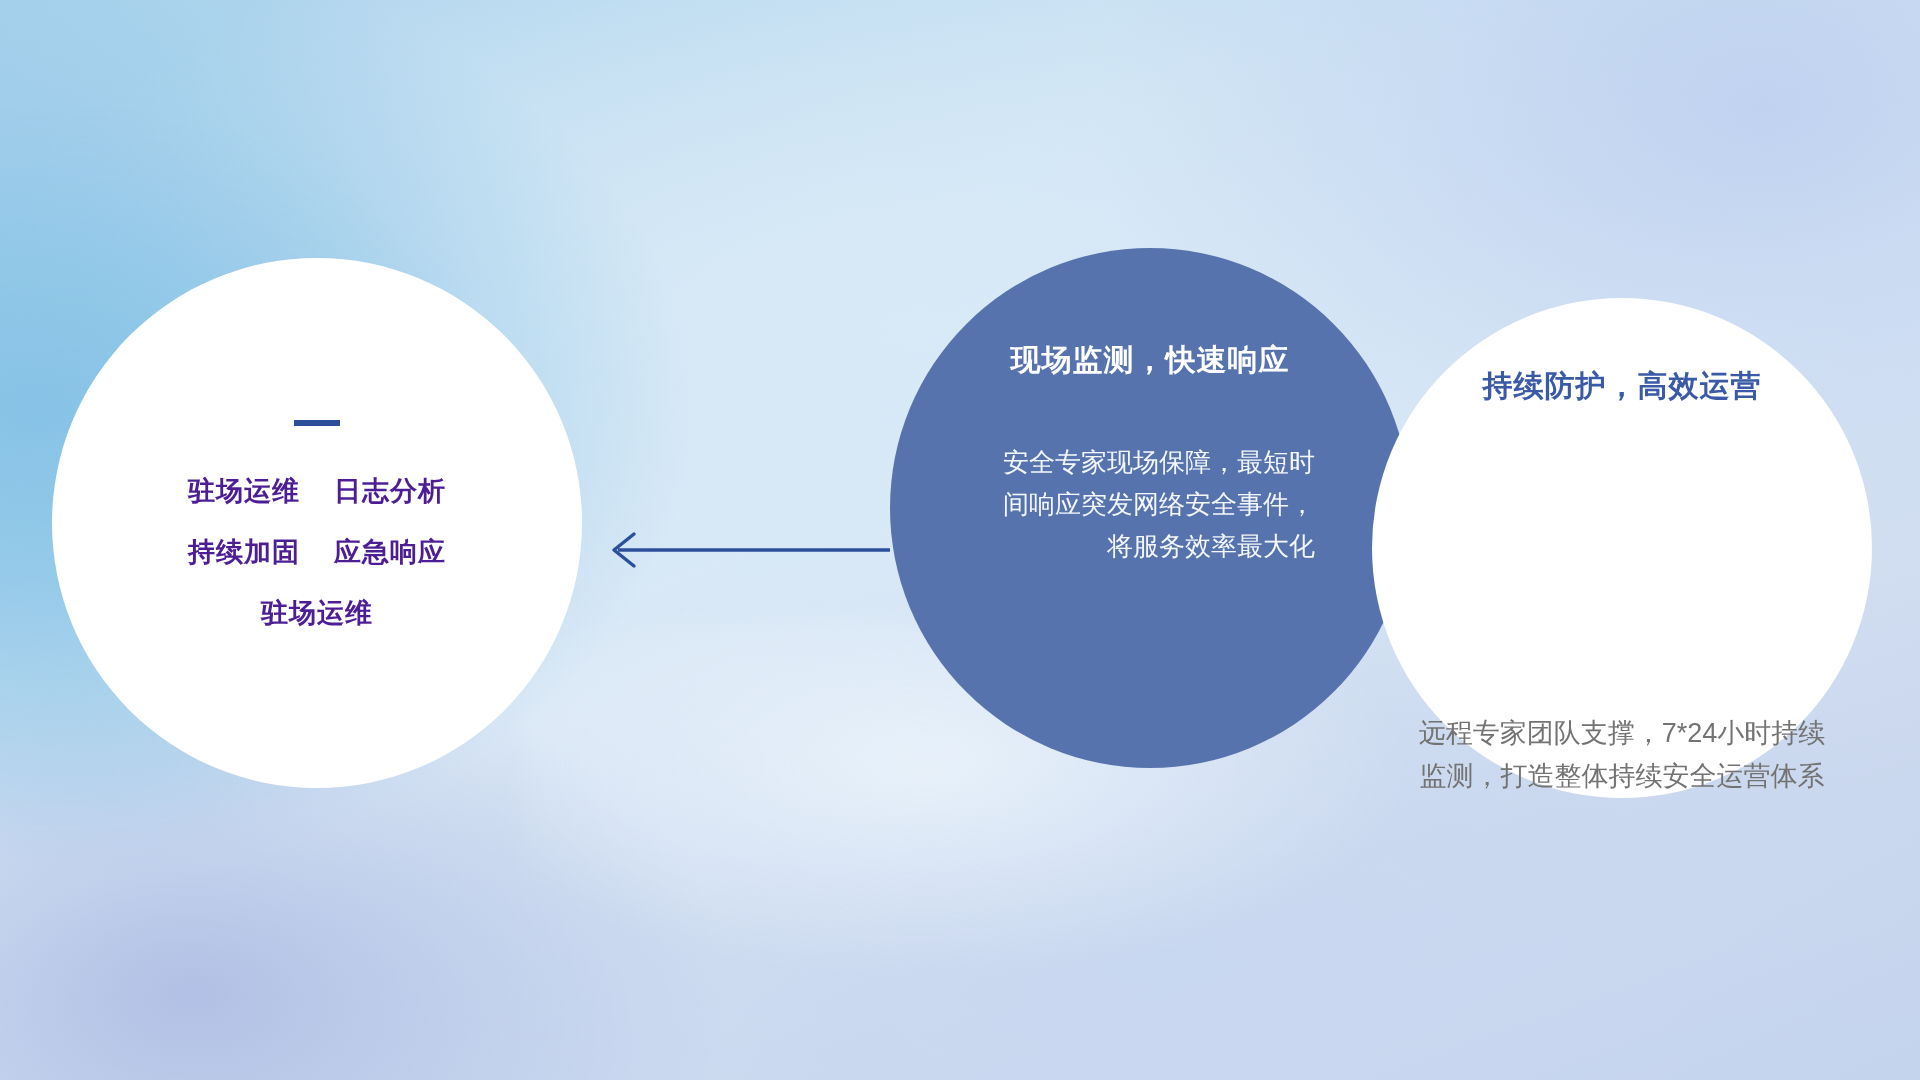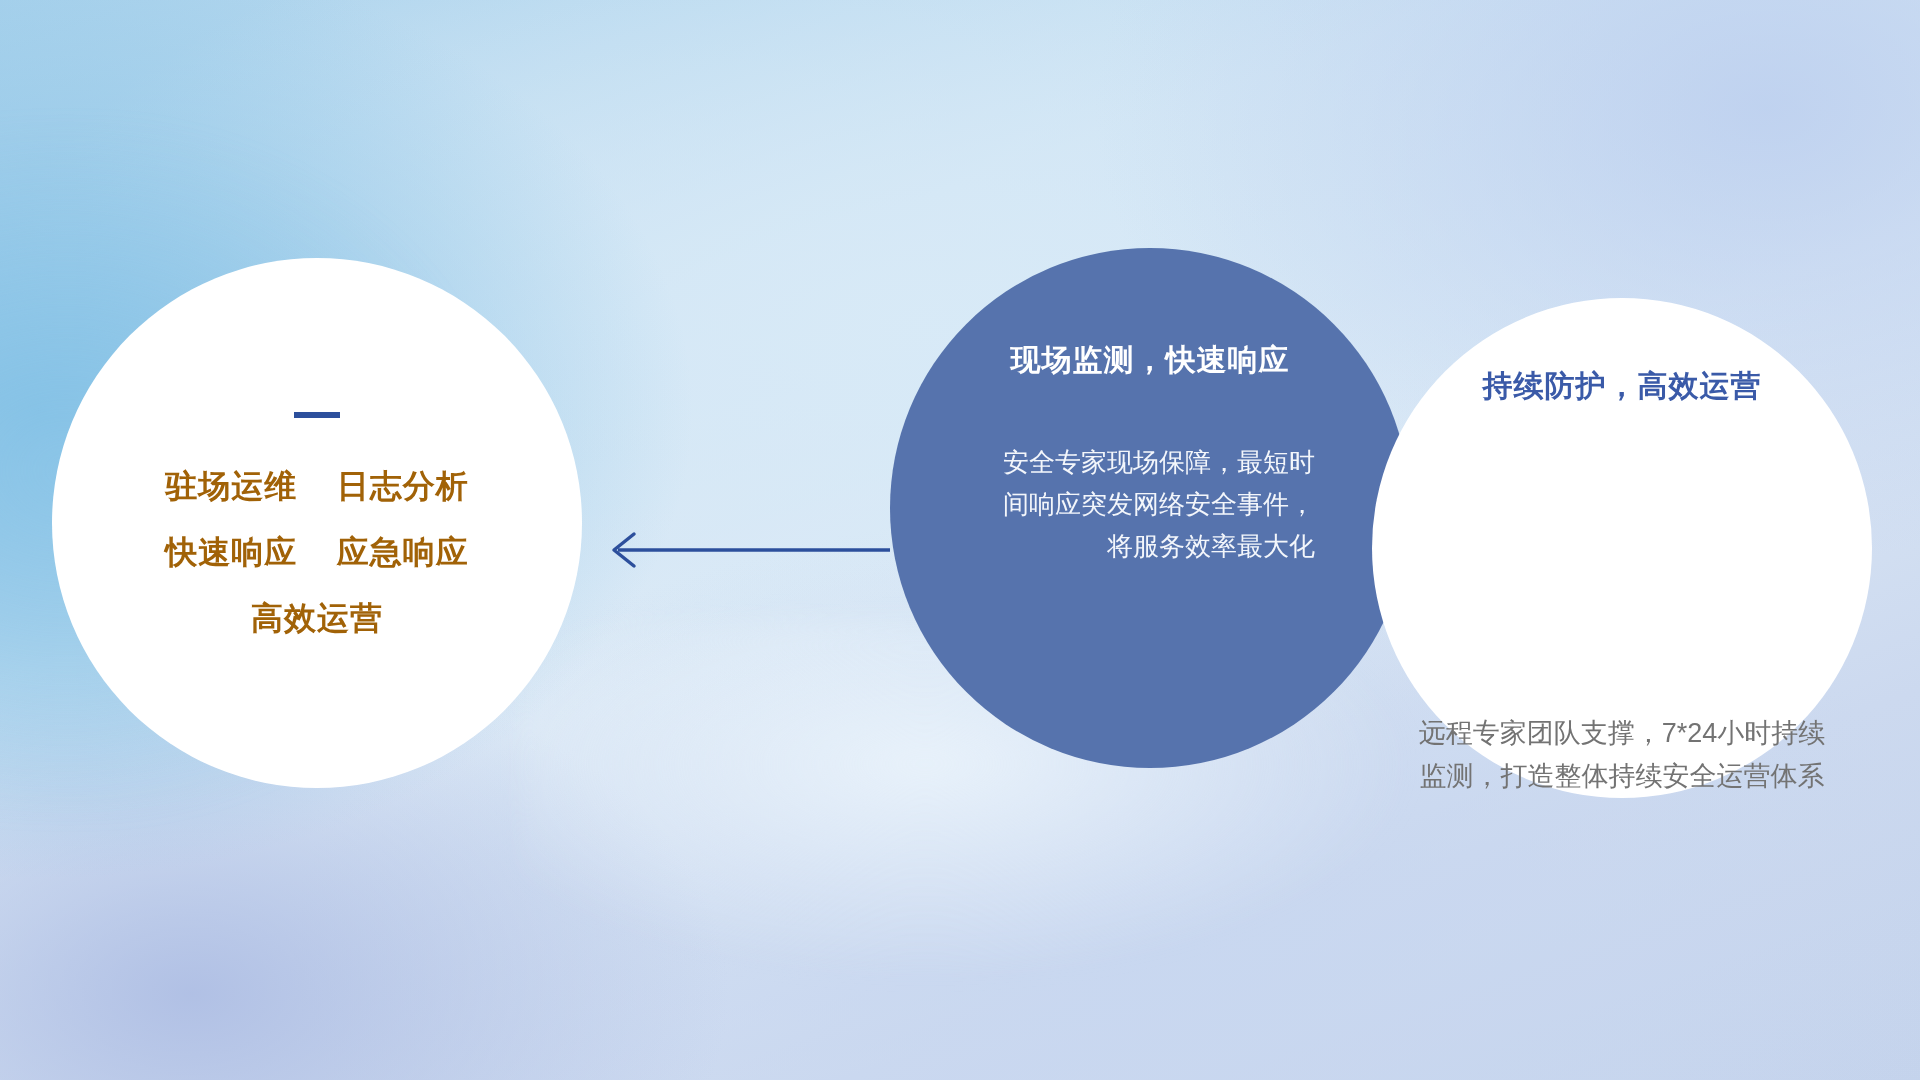--- a/index.html
+++ b/index.html
@@ -39,21 +39,21 @@
     left:52px; top:258px; width:530px; height:530px;
     background:#ffffff;
     display:flex; flex-direction:column;
     align-items:center; justify-content:center;
   }
   #left-dash {
     width:46px; height:6px; background:#2c4f9c;
     margin-bottom:52px;
   }
   .left-line {
-    font-size:32px; font-weight:bold; color:#a16207;
+    font-size:27px; font-weight:bold; color:#4c1d95;
     letter-spacing:1px; line-height:1.0;
     margin-bottom:34px; white-space:pre;
   }
   .left-line:last-child { margin-bottom:0; }
 
   
   #circle-mid {
     left:890px; top:248px; width:520px; height:520px;
     background:#5673ad;
     display:flex; flex-direction:column;
@@ -100,22 +100,22 @@
   <div id="sheen"></div>
 
   <div id="circle-mid" class="circle" style="background: rgb(86, 115, 173);">
     <div id="mid-title">现场监测，快速响应</div>
     <div id="mid-body">安全专家现场保障，最短时间响应突发网络安全事件，将服务效率最大化</div>
   </div>
 
   <div id="circle-left" class="circle">
     <div id="left-dash" style="background: rgb(44, 79, 156);"></div>
     <div class="left-line">驻场运维    日志分析</div>
-    <div class="left-line">快速响应    应急响应</div>
-    <div class="left-line">高效运营</div>
+    <div class="left-line">持续加固    应急响应</div>
+    <div class="left-line">驻场运维</div>
   </div>
 
   <div id="circle-right" class="circle">
     <div id="right-title" style="color: rgb(58, 90, 168);">持续防护，高效运营</div>
     <div id="right-body">远程专家团队支撑，7*24小时持续监测，打造整体持续安全运营体系</div>
   </div>
 
   <svg id="arrow" viewBox="0 0 300 60">
     <line x1="300" y1="30" x2="28" y2="30" stroke="#2c4f9c" stroke-width="3.5"></line>
     <polyline points="44,14 24,30 44,46" fill="none" stroke="#2c4f9c" stroke-width="3.5" stroke-linecap="round" stroke-linejoin="round"></polyline>

